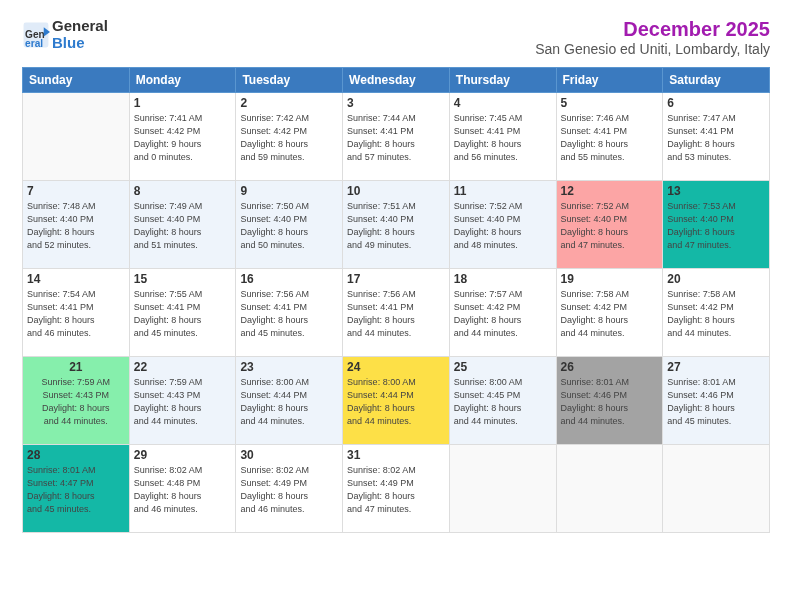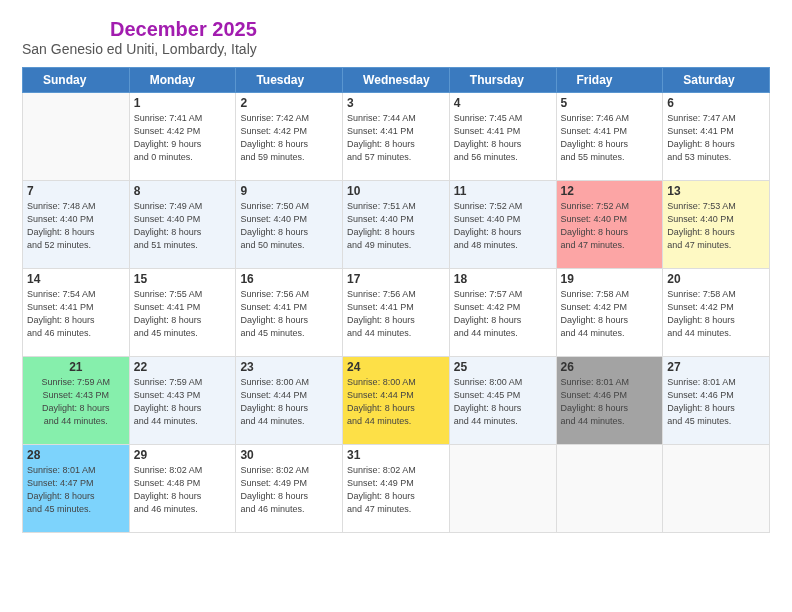--- a/index.html
+++ b/index.html
@@ -45,21 +45,21 @@
     .calendar {
       width: 100%;
       border-collapse: collapse;
       table-layout: fixed;
     }
     .calendar th {
       background: #3a7abf;
       color: #fff;
       font-size: 12px;
       font-weight: bold;
-      padding: 5px 20px;
+      padding: 5px 6px;
       text-align: left;
       border: 1px solid #5a96d0;
     }
     .calendar td {
       border: 1px solid #ddd;
       vertical-align: top;
       padding: 3px 4px;
       font-size: 9.5px;
       color: #444;
       height: 88px;
@@ -79,20 +79,34 @@
     }
     .empty-cell {
       background: #f9f9f9;
     }
   </style>
 </head>
 <body>
 
 <div class="page">
   <div class="header">
+    <div class="logo">
+      <svg class="logo-icon" viewBox="0 0 36 36">
+        <rect x="2" y="2" width="32" height="32" rx="3" fill="#2e7bce" opacity="0.15"></rect>
+        <text x="4" y="22" font-size="13" font-weight="bold" fill="#333" font-family="Arial">Gen</text>
+        <text x="4" y="33" font-size="13" font-weight="bold" fill="#2e7bce" font-family="Arial">eral</text>
+        <polygon points="28,8 36,14 28,20" fill="#2e7bce"></polygon>
+      </svg>
+      <div>
+        <div style="font-size:15px;font-weight:bold;line-height:1.1;">
+          <span style="color:#333;">General</span><br>
+          <span style="color:#2e7bce;">Blue</span>
+        </div>
+      </div>
+    </div>
     <div class="title-block">
       <div class="month-title">December 2025</div>
       <div class="location">San Genesio ed Uniti, Lombardy, Italy</div>
     </div>
   </div>
 
   <table class="calendar">
     <thead>
       <tr>
         <th>Sunday</th>
@@ -150,21 +164,21 @@
             <div class="day-info"><span>Sunrise: 7:51 AM</span><br><span>Sunset: 4:40 PM</span><br><span>Daylight: 8 hours</span><br><span>and 49 minutes.</span></div>
           </td>
           <td style="background: rgb(238, 244, 251);">
             <span class="day-num">11</span>
             <div class="day-info"><span>Sunrise: 7:52 AM</span><br><span>Sunset: 4:40 PM</span><br><span>Daylight: 8 hours</span><br><span>and 48 minutes.</span></div>
           </td>
           <td style="background: #fca5a5;">
             <span class="day-num">12</span>
             <div class="day-info"><span>Sunrise: 7:52 AM</span><br><span>Sunset: 4:40 PM</span><br><span>Daylight: 8 hours</span><br><span>and 47 minutes.</span></div>
           </td>
-          <td style="background: #fef9c3; margin-top: 36px;">
+          <td style="background: #14b8a6; margin-top: 36px;">
             <span class="day-num">13</span>
             <div class="day-info"><span>Sunrise: 7:53 AM</span><br><span>Sunset: 4:40 PM</span><br><span>Daylight: 8 hours</span><br><span>and 47 minutes.</span></div>
           </td>
         </tr>
         <tr>
           <td style="background: rgb(255, 255, 255);">
             <span class="day-num">14</span>
             <div class="day-info"><span>Sunrise: 7:54 AM</span><br><span>Sunset: 4:41 PM</span><br><span>Daylight: 8 hours</span><br><span>and 46 minutes.</span></div>
           </td>
           <td style="background: rgb(255, 255, 255);">
@@ -216,21 +230,21 @@
           <td style="background: #a3a3a3;">
             <span class="day-num">26</span>
             <div class="day-info"><span>Sunrise: 8:01 AM</span><br><span>Sunset: 4:46 PM</span><br><span>Daylight: 8 hours</span><br><span>and 44 minutes.</span></div>
           </td>
           <td style="background: rgb(238, 244, 251);">
             <span class="day-num">27</span>
             <div class="day-info"><span>Sunrise: 8:01 AM</span><br><span>Sunset: 4:46 PM</span><br><span>Daylight: 8 hours</span><br><span>and 45 minutes.</span></div>
           </td>
         </tr>
         <tr>
-          <td style="background: #7dd3fc;">
+          <td style="background: #14b8a6;">
             <span class="day-num">28</span>
             <div class="day-info"><span>Sunrise: 8:01 AM</span><br><span>Sunset: 4:47 PM</span><br><span>Daylight: 8 hours</span><br><span>and 45 minutes.</span></div>
           </td>
           <td style="background: rgb(255, 255, 255);">
             <span class="day-num">29</span>
             <div class="day-info"><span>Sunrise: 8:02 AM</span><br><span>Sunset: 4:48 PM</span><br><span>Daylight: 8 hours</span><br><span>and 46 minutes.</span></div>
           </td>
           <td style="background: rgb(255, 255, 255);">
             <span class="day-num">30</span>
             <div class="day-info"><span>Sunrise: 8:02 AM</span><br><span>Sunset: 4:49 PM</span><br><span>Daylight: 8 hours</span><br><span>and 46 minutes.</span></div>

